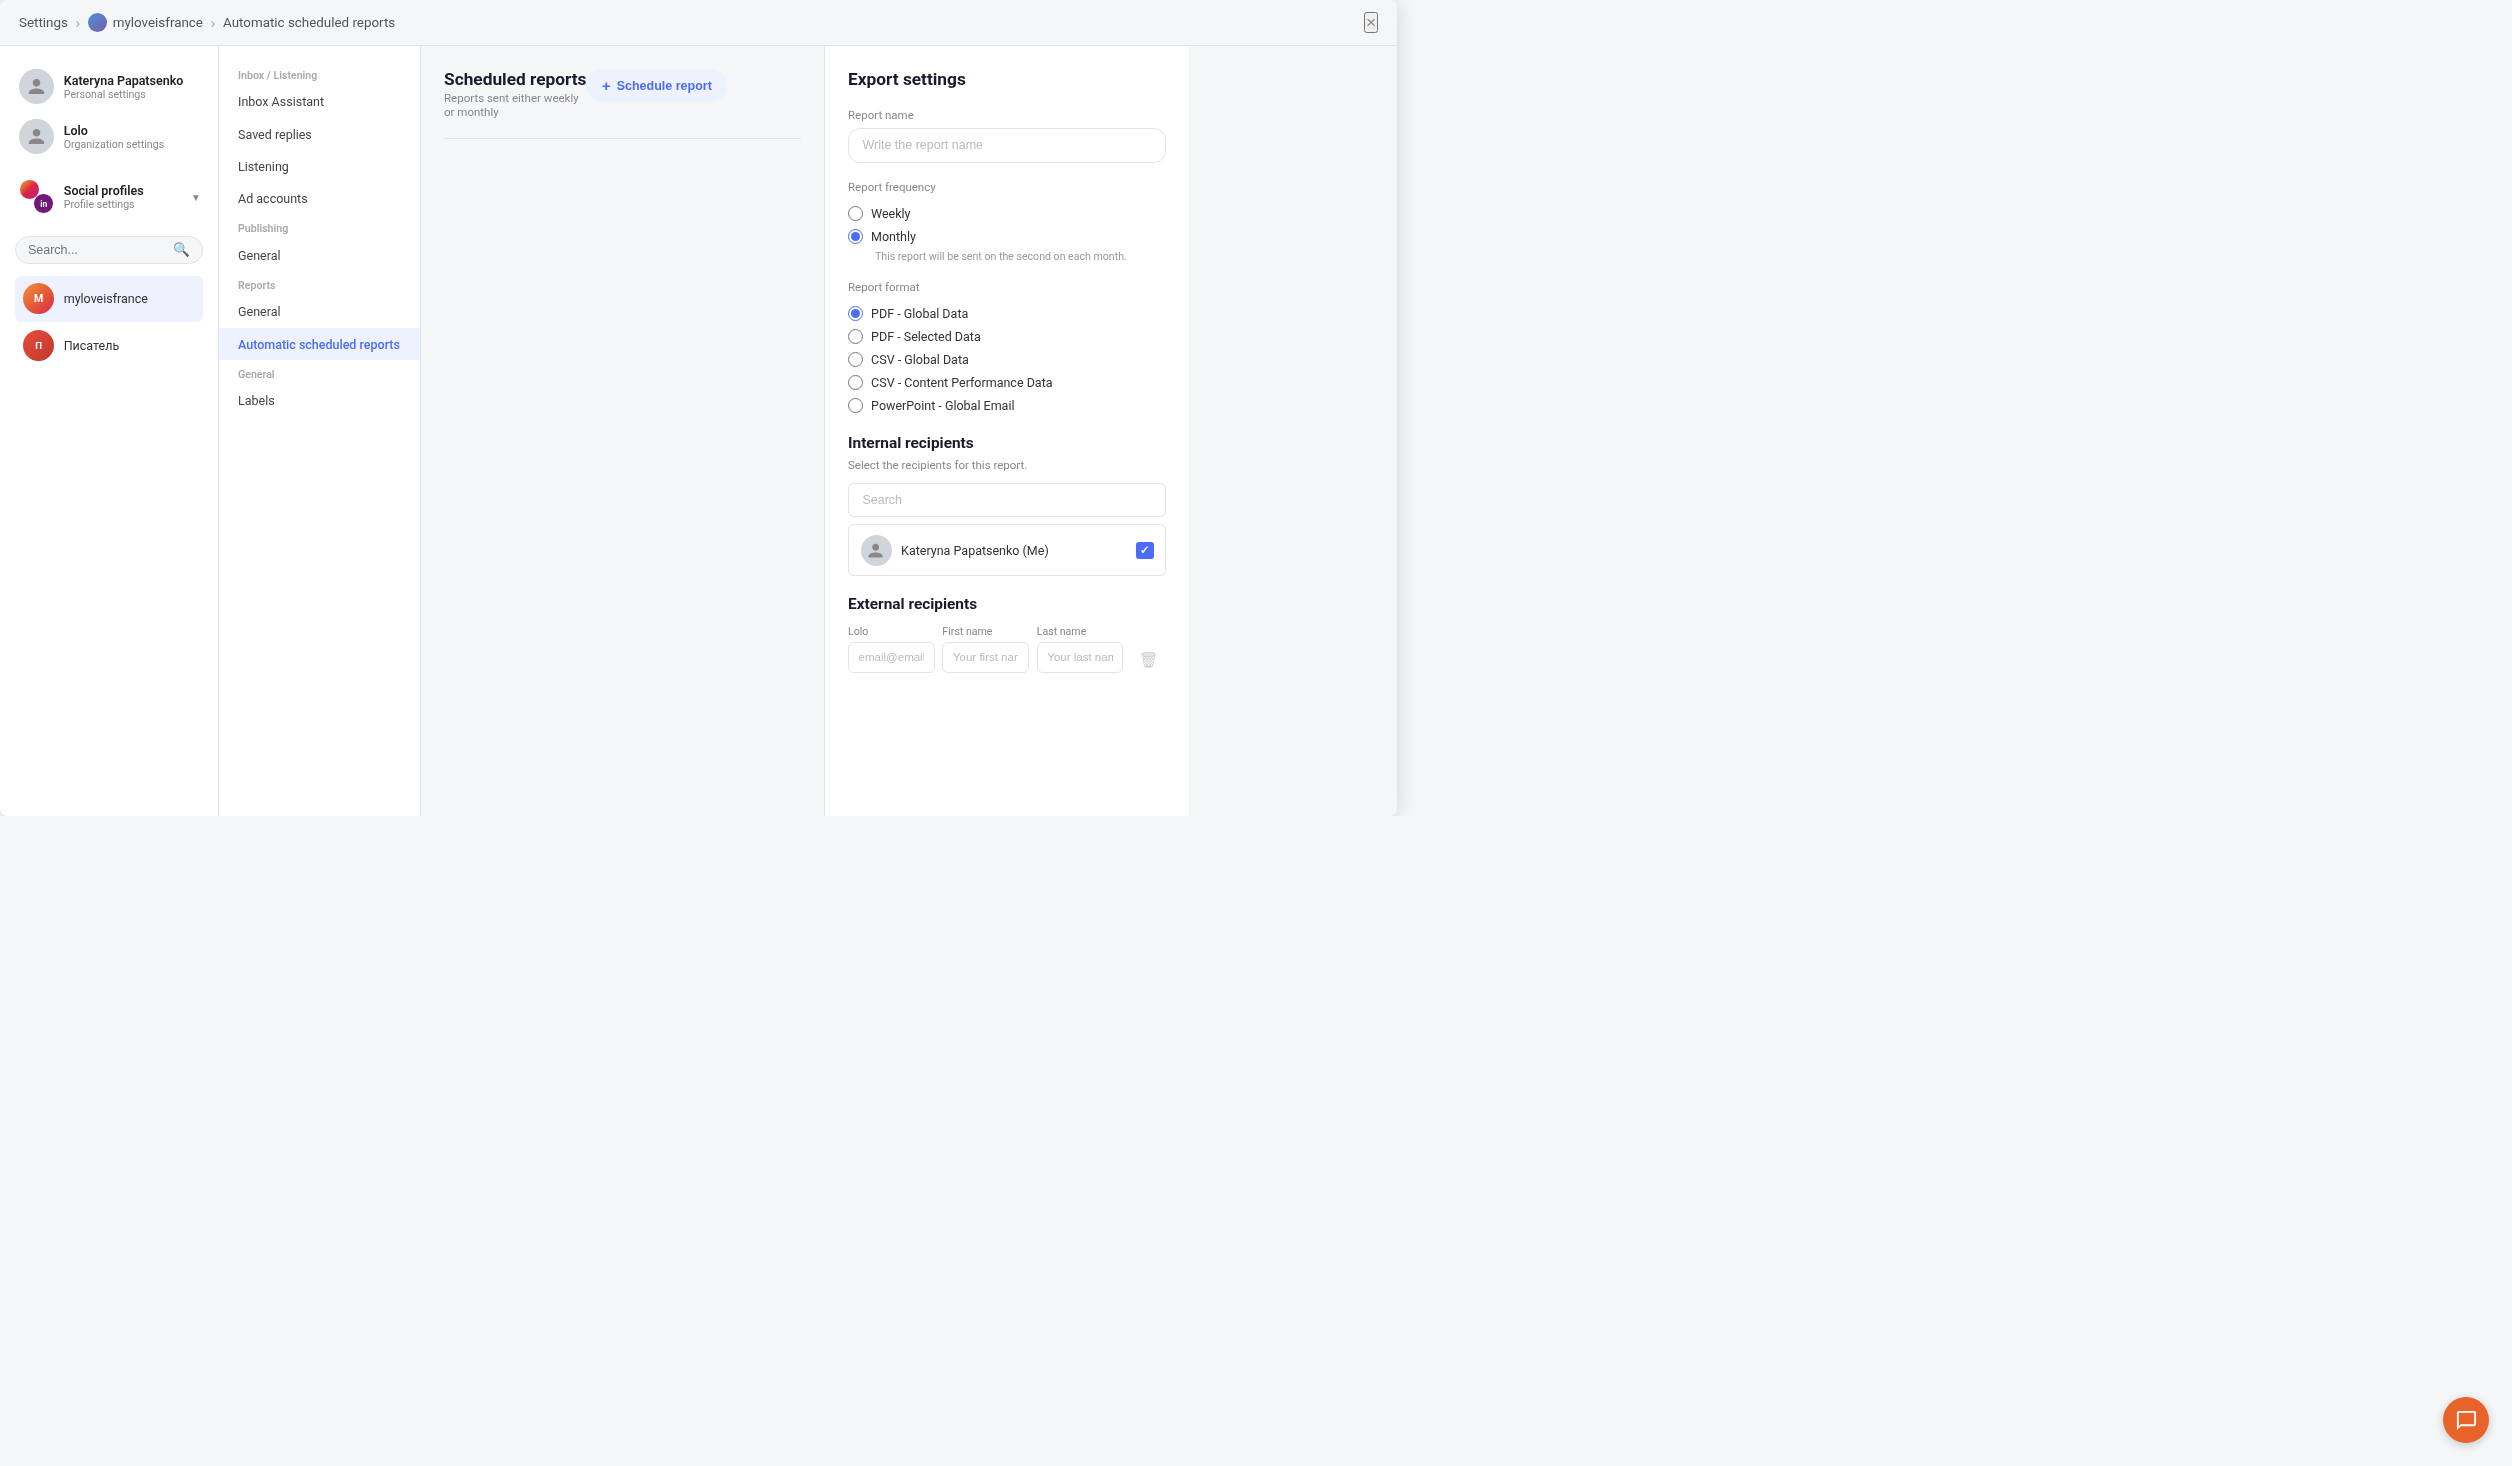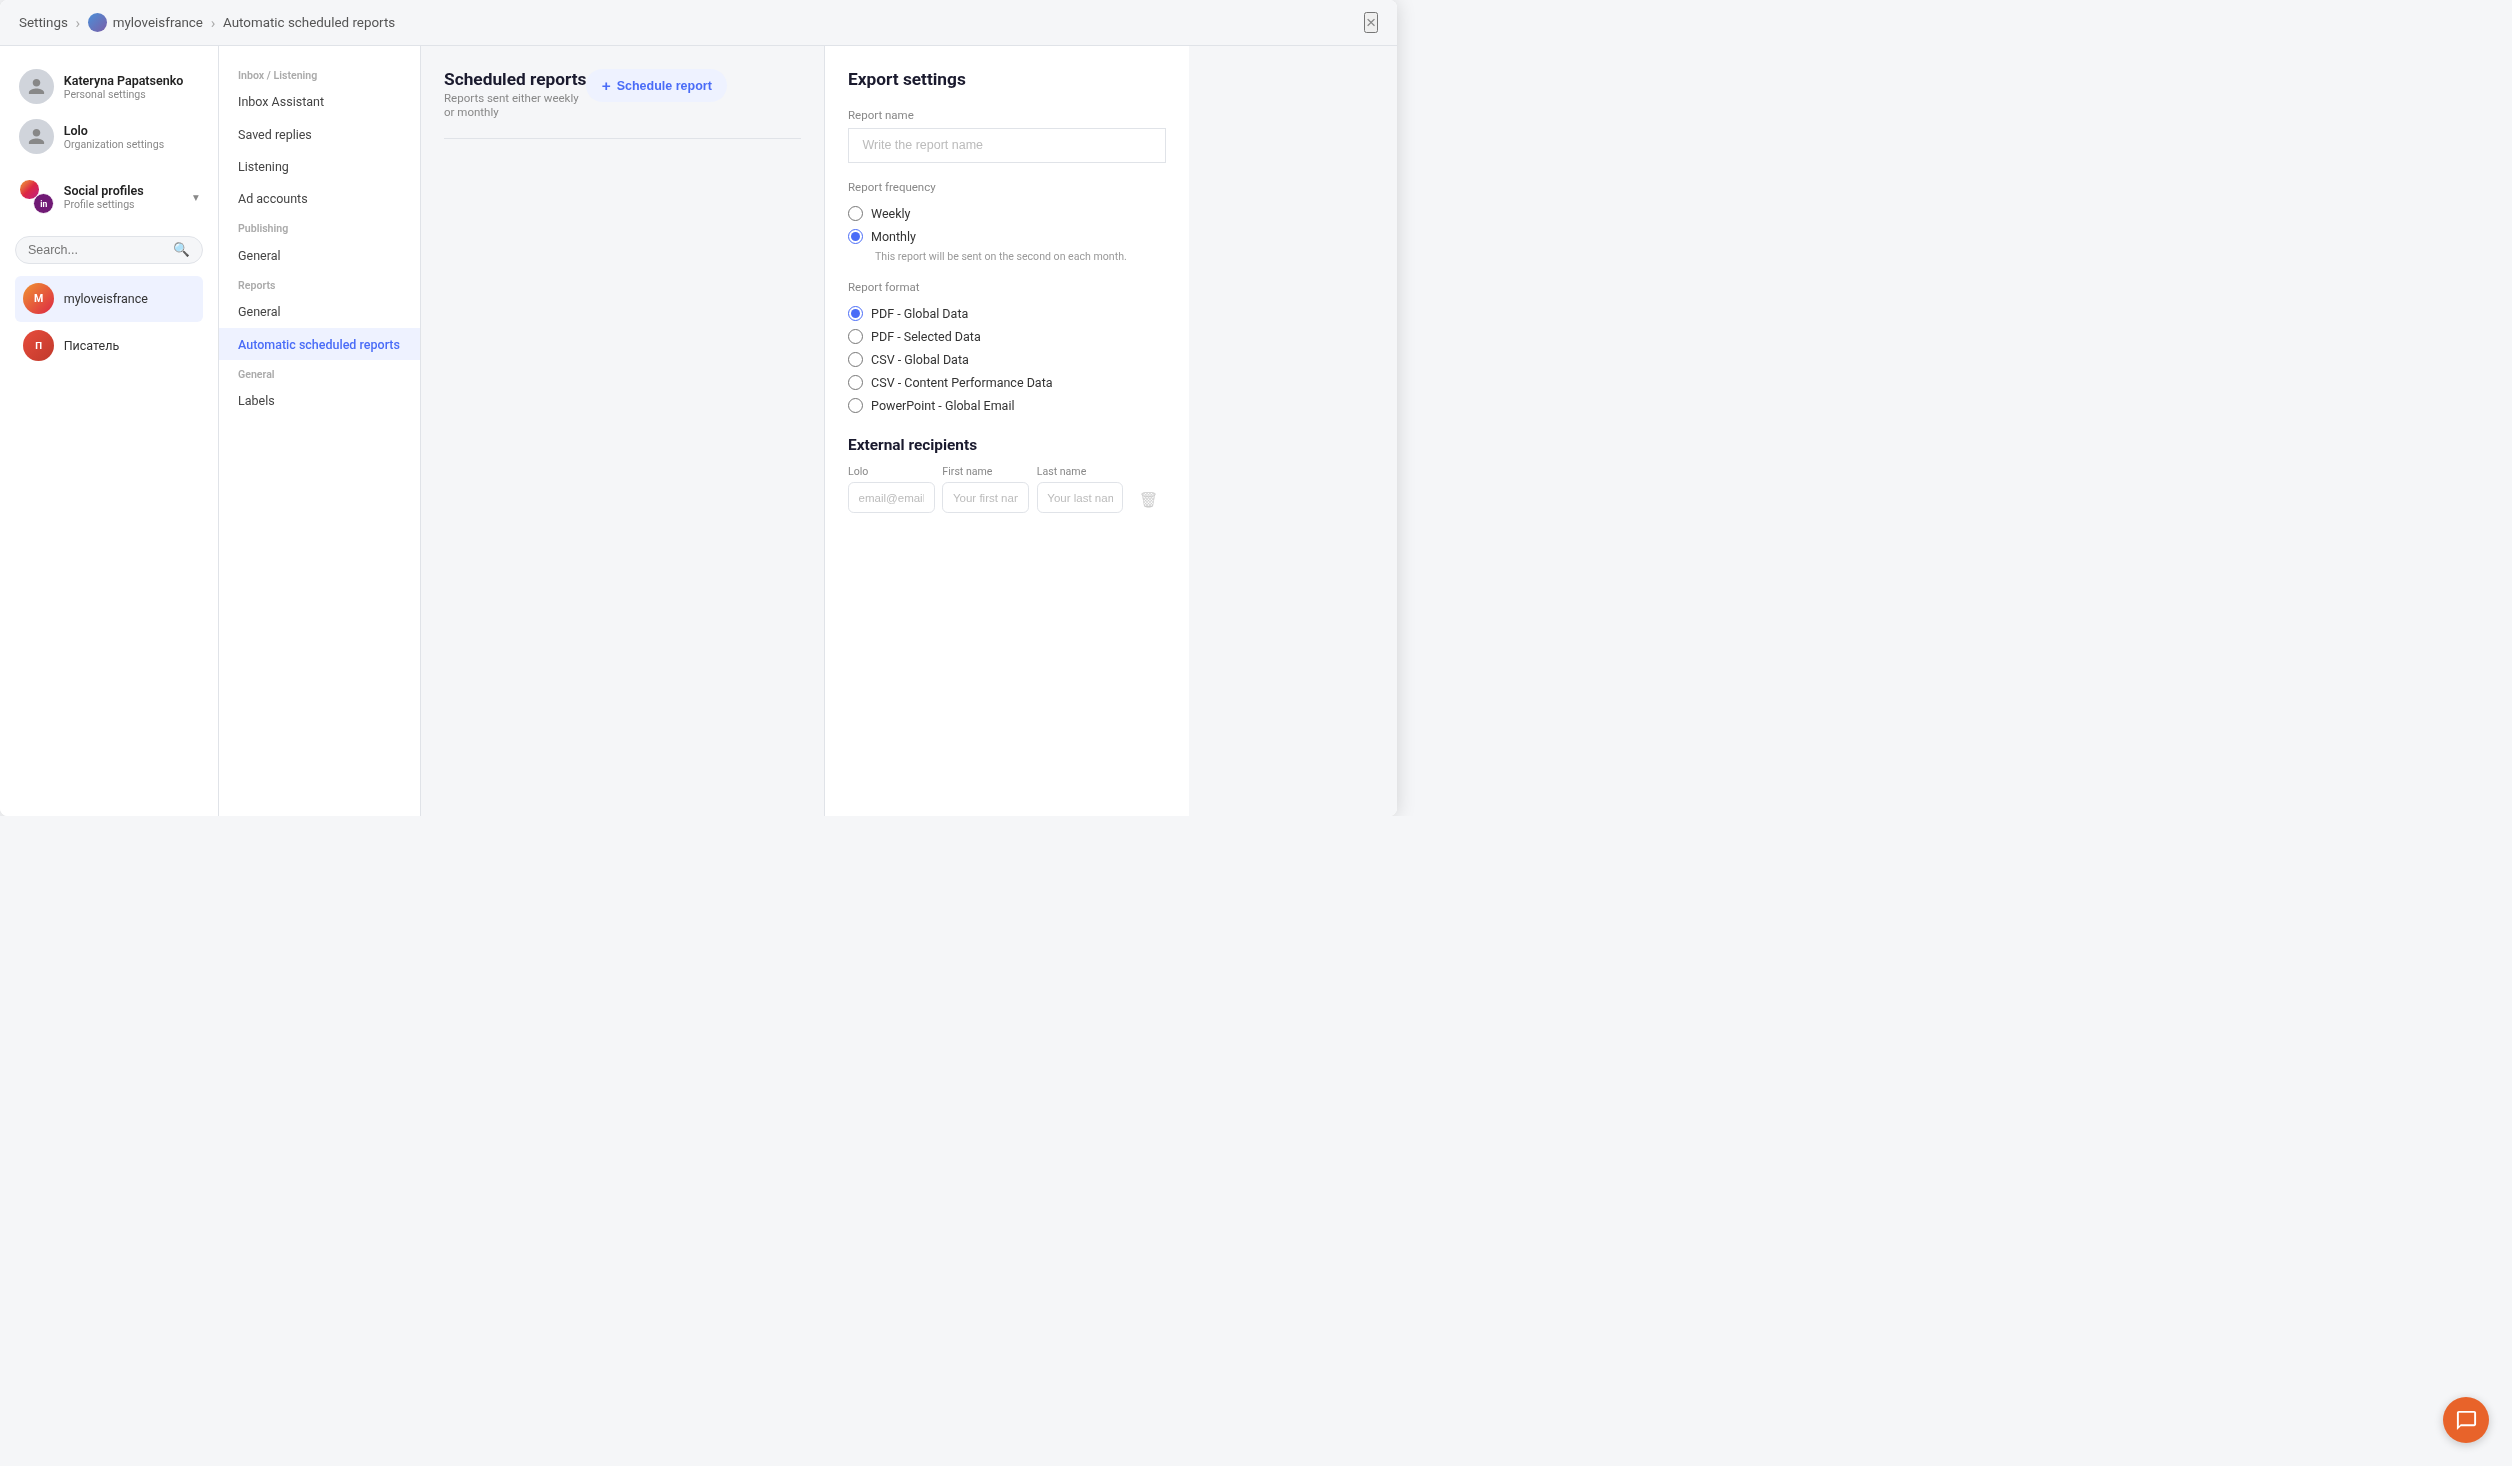--- a/index.html
+++ b/index.html
@@ -269,21 +269,21 @@
       overflow-y: auto;
       flex-shrink: 0;
     }
     .export-title { font-size: 17.3px; font-weight: 700; color: #1a1a2e; margin-bottom: 19px; }
     .field-group { margin-bottom: 17.3px; }
     .field-label { font-size: 11.5px; color: #888; margin-bottom: 5.8px; display: block; }
     .field-input {
       width: 100%;
       padding: 9.6px 13.4px;
       border: 1px solid #e0e3e8;
-      border-radius: 0;
+      border-radius: 12px;
       font-size: 12.5px;
       color: #8b5cf6;
       outline: none;
       background: #fff;
     }
     .field-input::placeholder { color: #bbb; }
 
     .radio-group { margin-bottom: 17.3px; }
     .radio-label-header { font-size: 11.5px; color: #888; margin-bottom: 7.7px; display: block; }
     .radio-item {
@@ -561,20 +561,34 @@
           <div class="radio-item">
             <input type="radio" name="format" id="fmt-csv-content" style="">
             <label for="fmt-csv-content">CSV - Content Performance Data</label>
           </div>
           <div class="radio-item">
             <input type="radio" name="format" id="fmt-ppt-global" style="">
             <label for="fmt-ppt-global">PowerPoint - Global Email</label>
           </div>
         </div>
 
+        <div class="field-group">
+          <div class="section-title-bold">Internal recipients</div>
+          <div class="section-subtitle">Select the recipients for this report.</div>
+          <input class="search-input-box" type="text" placeholder="Search" style="">
+          <div class="recipient-item">
+            <div class="recipient-avatar">
+              <svg viewBox="0 0 24 24">
+                  <path d="M12 12c2.7 0 4.8-2.1 4.8-4.8S14.7 2.4 12 2.4 7.2 4.5 7.2 7.2 9.3 12 12 12zm0 2.4c-3.2 0-9.6 1.6-9.6 4.8v2.4h19.2v-2.4c0-3.2-6.4-4.8-9.6-4.8z"></path>
+                </svg>
+            </div>
+            <span class="recipient-name">Kateryna Papatsenko (Me)</span>
+            <div class="checkbox-blue"></div>
+          </div>
+        </div>
 
         <div class="external-section">
           <div class="external-title">External recipients</div>
           <div class="external-fields">
             <div class="external-field-group">
               <label class="external-label">Lolo</label>
               <input class="external-input" type="email" placeholder="email@email.com" style="">
             </div>
             <div class="external-field-group">
               <label class="external-label">First name</label>

